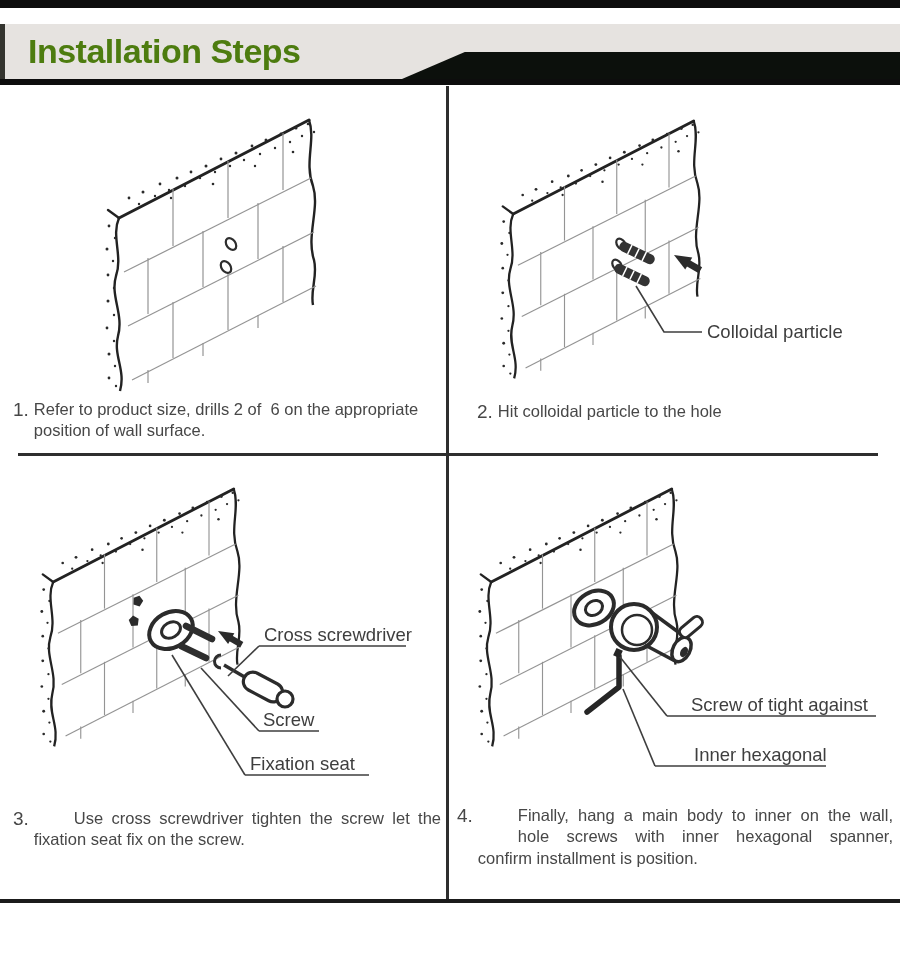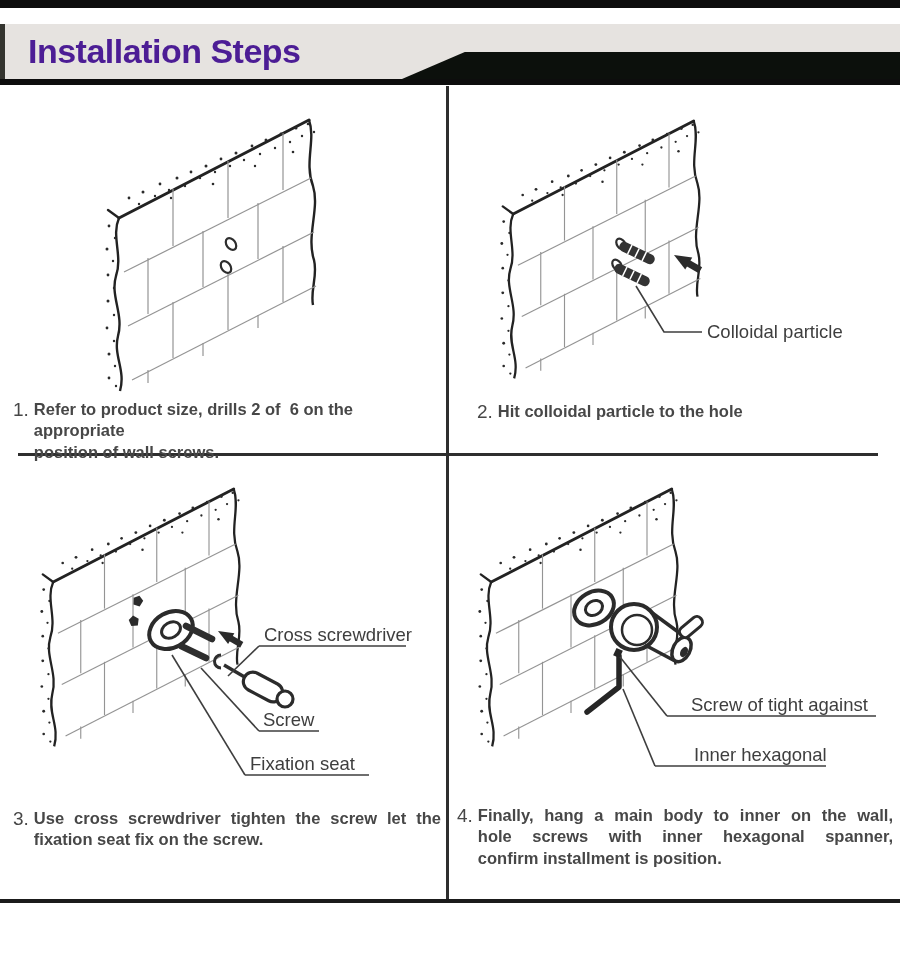--- a/index.html
+++ b/index.html
@@ -3,37 +3,37 @@
 <meta charset="utf-8">
 <style>
   html,body{margin:0;padding:0;background:#fff;}
   .stage{position:relative;width:900px;height:974px;background:#ffffff;overflow:hidden;
          font-family:"Liberation Sans",sans-serif;}
   
   .top-bar{position:absolute;left:0;top:0;width:900px;height:8px;background:#0d0d0d;}
   .band{position:absolute;left:0;top:24px;width:900px;height:55px;background:#e6e3e0;}
   .band-sliver{position:absolute;left:0;top:24px;width:5px;height:55px;background:#34342f;}
   .band-title{position:absolute;left:28px;top:24px;height:55px;line-height:55px;
-              font-size:34px;font-weight:700;letter-spacing:-0.5px;color:#4c1d95;}
+              font-size:34px;font-weight:700;letter-spacing:-0.5px;color:#4d7c0f;}
   .bottom-bar{position:absolute;left:0;top:79px;width:900px;height:6px;background:#0d0d0d;}
   .wedge{position:absolute;left:388px;top:52px;width:512px;height:33px;background:#0c100c;
          clip-path:polygon(0% 100%,15% 0%,100% 0%,100% 100%);}
   
   .vline{position:absolute;left:446px;top:86px;width:2.5px;height:813px;background:#2e2e2e;}
   .hline1{position:absolute;left:18px;top:453px;width:860px;height:2.5px;background:#2e2e2e;}
   .hline2{position:absolute;left:0;top:899px;width:900px;height:3.5px;background:#1b1b1b;}
   
   .quad{position:absolute;}
   .lbl{font-family:"Liberation Sans",sans-serif;font-size:18.5px;fill:#3e3e3e;}
   
   .step{position:absolute;display:flex;color:#474747;font-size:16.5px;line-height:1.3;}
   .num{font-size:19px;line-height:1.12;margin-right:5px;white-space:nowrap;}
   .lines{flex:1;min-width:0;}
-  .ln{white-space:pre-wrap;font-weight:bold;}
-  .j{text-align:justify;text-align-last:justify;}
+  .ln{white-space:pre-wrap;}
+  .j{text-align:justify;text-align-last:justify;margin-left:40px;}
 </style>
 </head>
 <body>
 
 <div class="stage">
 
   <svg width="0" height="0" style="position:absolute">
     <defs>
       <g id="wall">
         <path d="M16 120 L206 22" stroke="#222" stroke-width="3" fill="none" stroke-linecap="round"></path>
@@ -195,21 +195,21 @@
     <text class="lbl" x="243" y="255">Screw of tight against</text>
     <path d="M175 233 L207 310" stroke="#3e3e3e" stroke-width="1.6" fill="none"></path>
     <line x1="207" y1="310" x2="378" y2="310" stroke="#3e3e3e" stroke-width="1.6"></line>
     <text class="lbl" x="246" y="305">Inner hexagonal</text>
   </svg>
 
   <div class="step" style="left:13px;top:399px;width:426px">
     <span class="num">1.</span>
     <div class="lines">
       <div class="ln">Refer to product size, drills 2 of  6 on the appropriate</div>
-      <div class="ln">position of wall screws.</div>
+      <div class="ln">position of wall surface.</div>
     </div>
   </div>
 
   <div class="step" style="left:477px;top:401px;width:420px">
     <span class="num">2.</span>
     <div class="lines">
       <div class="ln">Hit colloidal particle to the hole</div>
     </div>
   </div>
 

